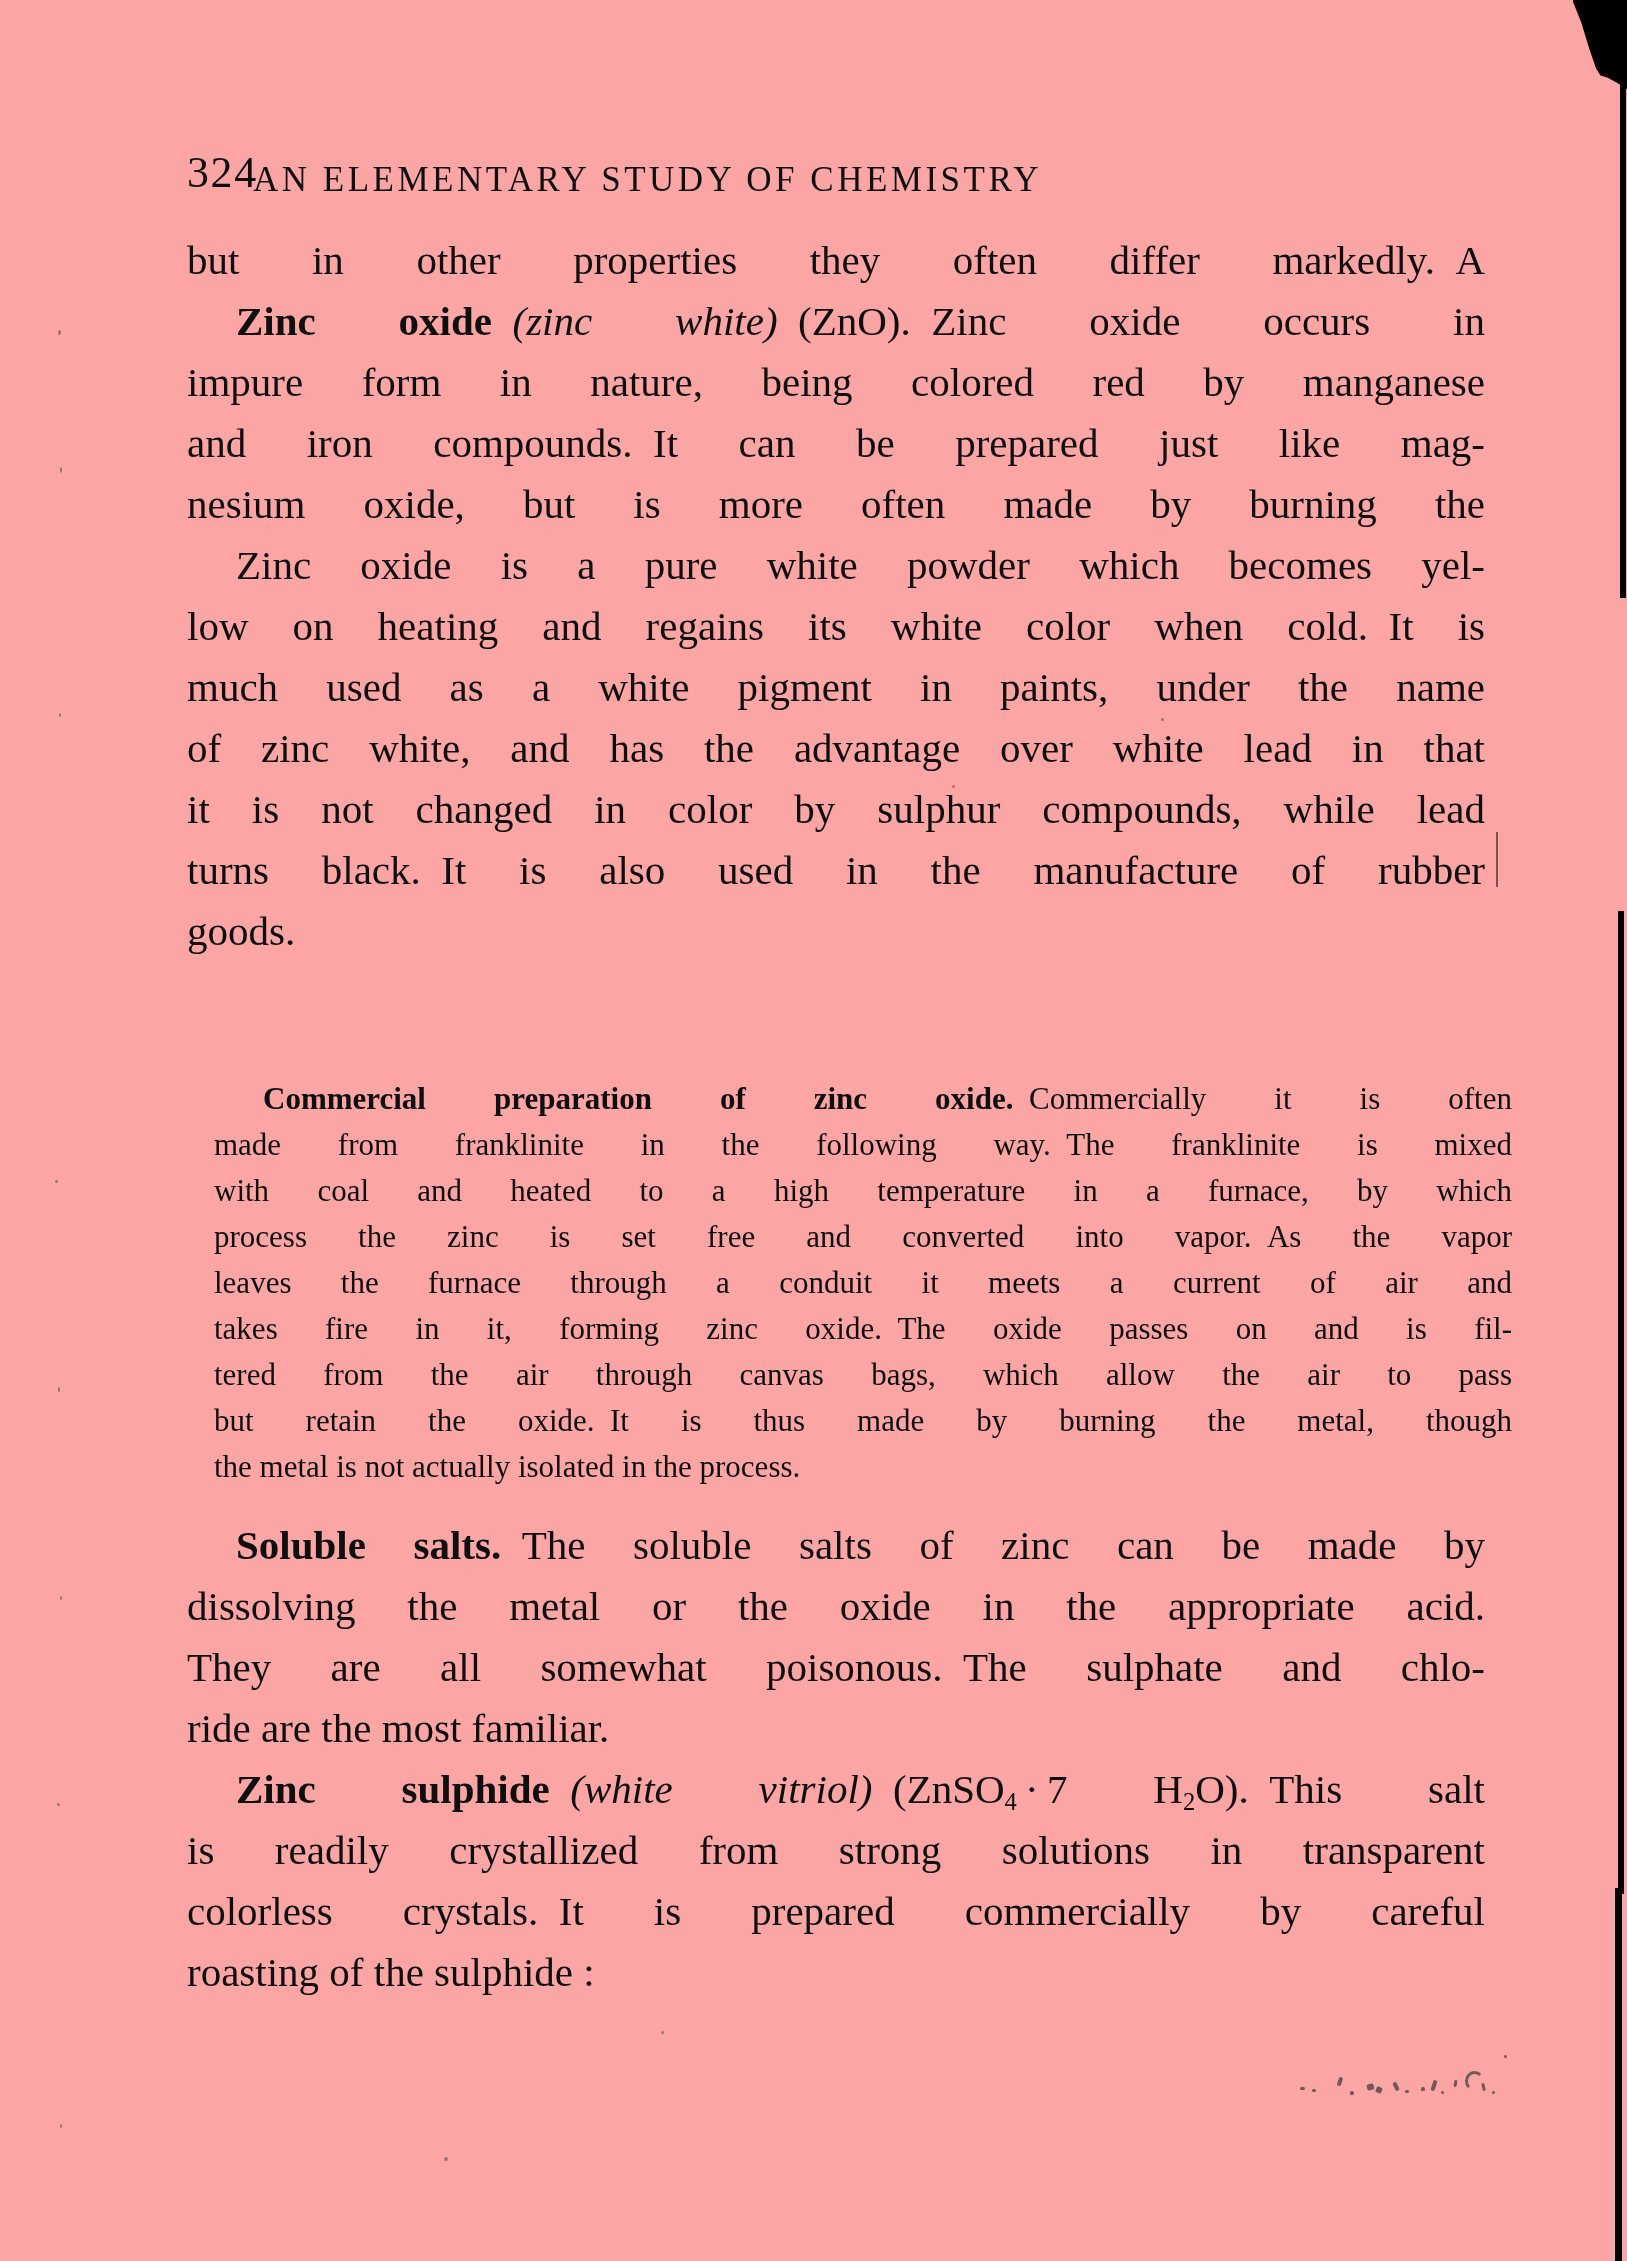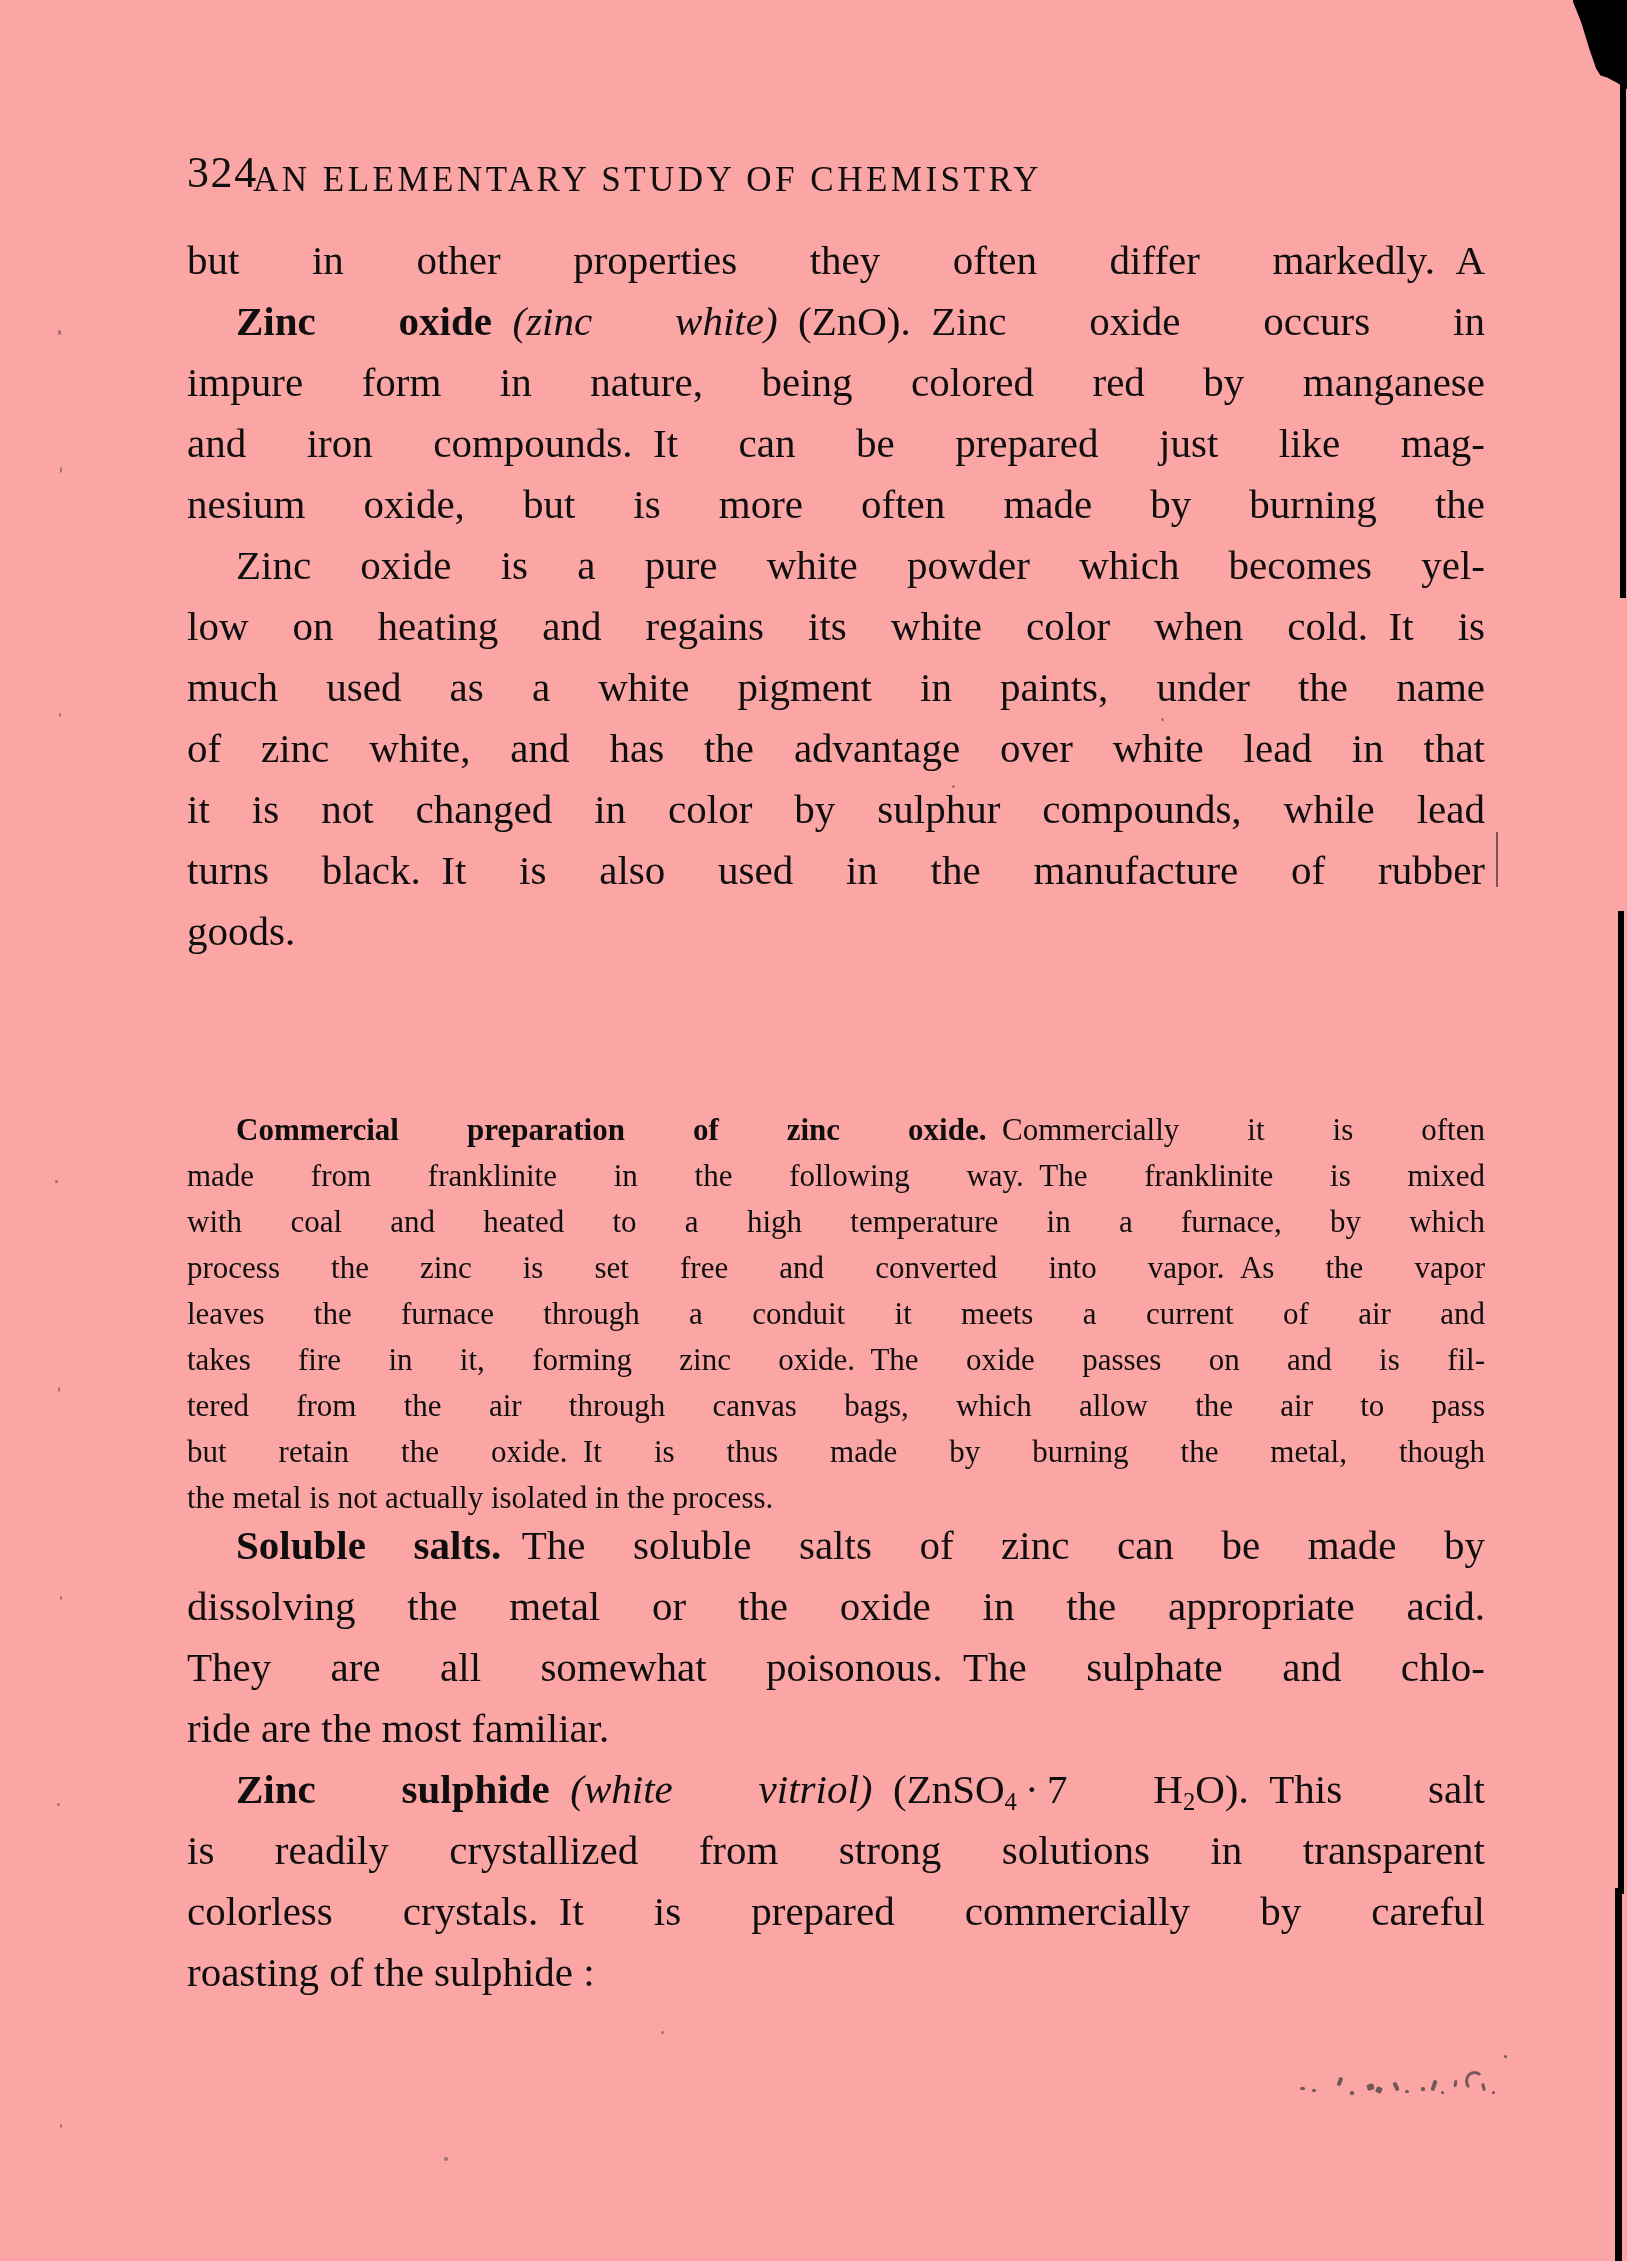--- a/index.html
+++ b/index.html
@@ -11,21 +11,21 @@
     color:#0f0f0f;
     overflow:hidden;
   }
   
   .header{position:absolute;top:144px;left:187px;width:1298px;height:50px;}
   .page-num{position:absolute;left:0;top:3.1px;font-size:44px;letter-spacing:1.6px;}
   .running-title{position:absolute;left:66px;top:16px;font-size:35px;letter-spacing:3.5px;white-space:nowrap;}
   
   .textblock{position:absolute;left:187px;width:1298px;}
   #block-1{top:230px;}
-  #block-s{top:1107px;}
+  #block-s{top:1076px;margin-left:27px;}
   #block-2{top:1515px;}
   #block-eq{top:1992px;}
   .ln{overflow:visible;}
   .ln-n{font-size:41px;height:61px;line-height:61px;}
   .ln-s{font-size:31px;height:46px;line-height:46px;}
   .ln-eq{font-size:39px;height:65px;line-height:65px;}
   .just{text-align:justify;text-align-last:justify;}
   .ind{padding-left:49px;}
   .ctr{text-align:center;text-align-last:center;}
   .seg-b{font-weight:bold;}

